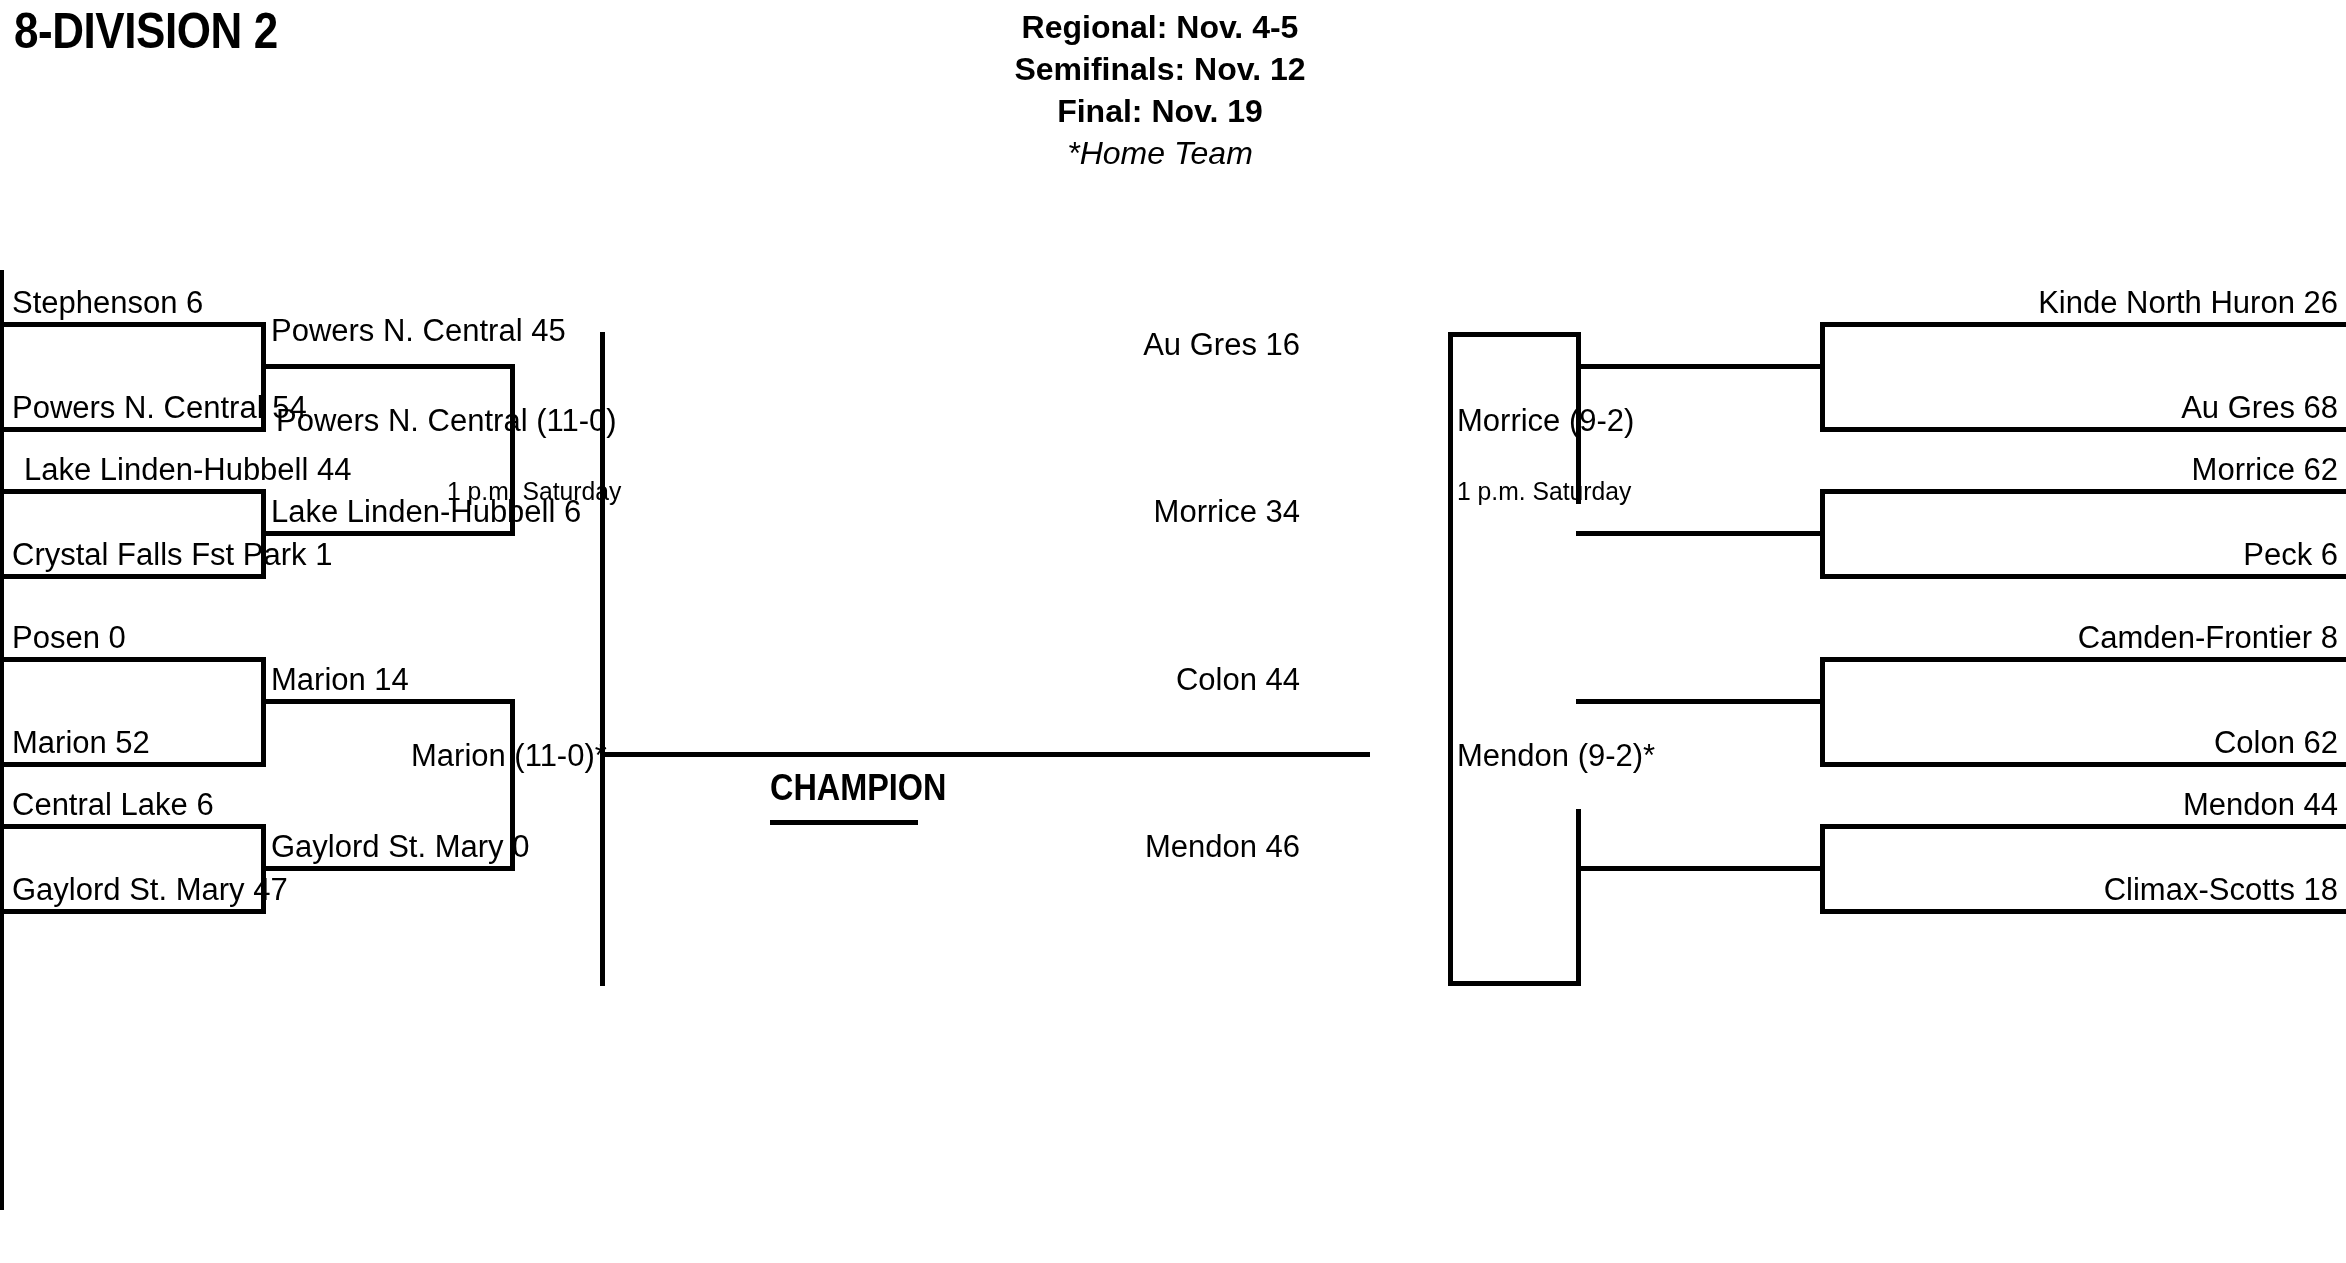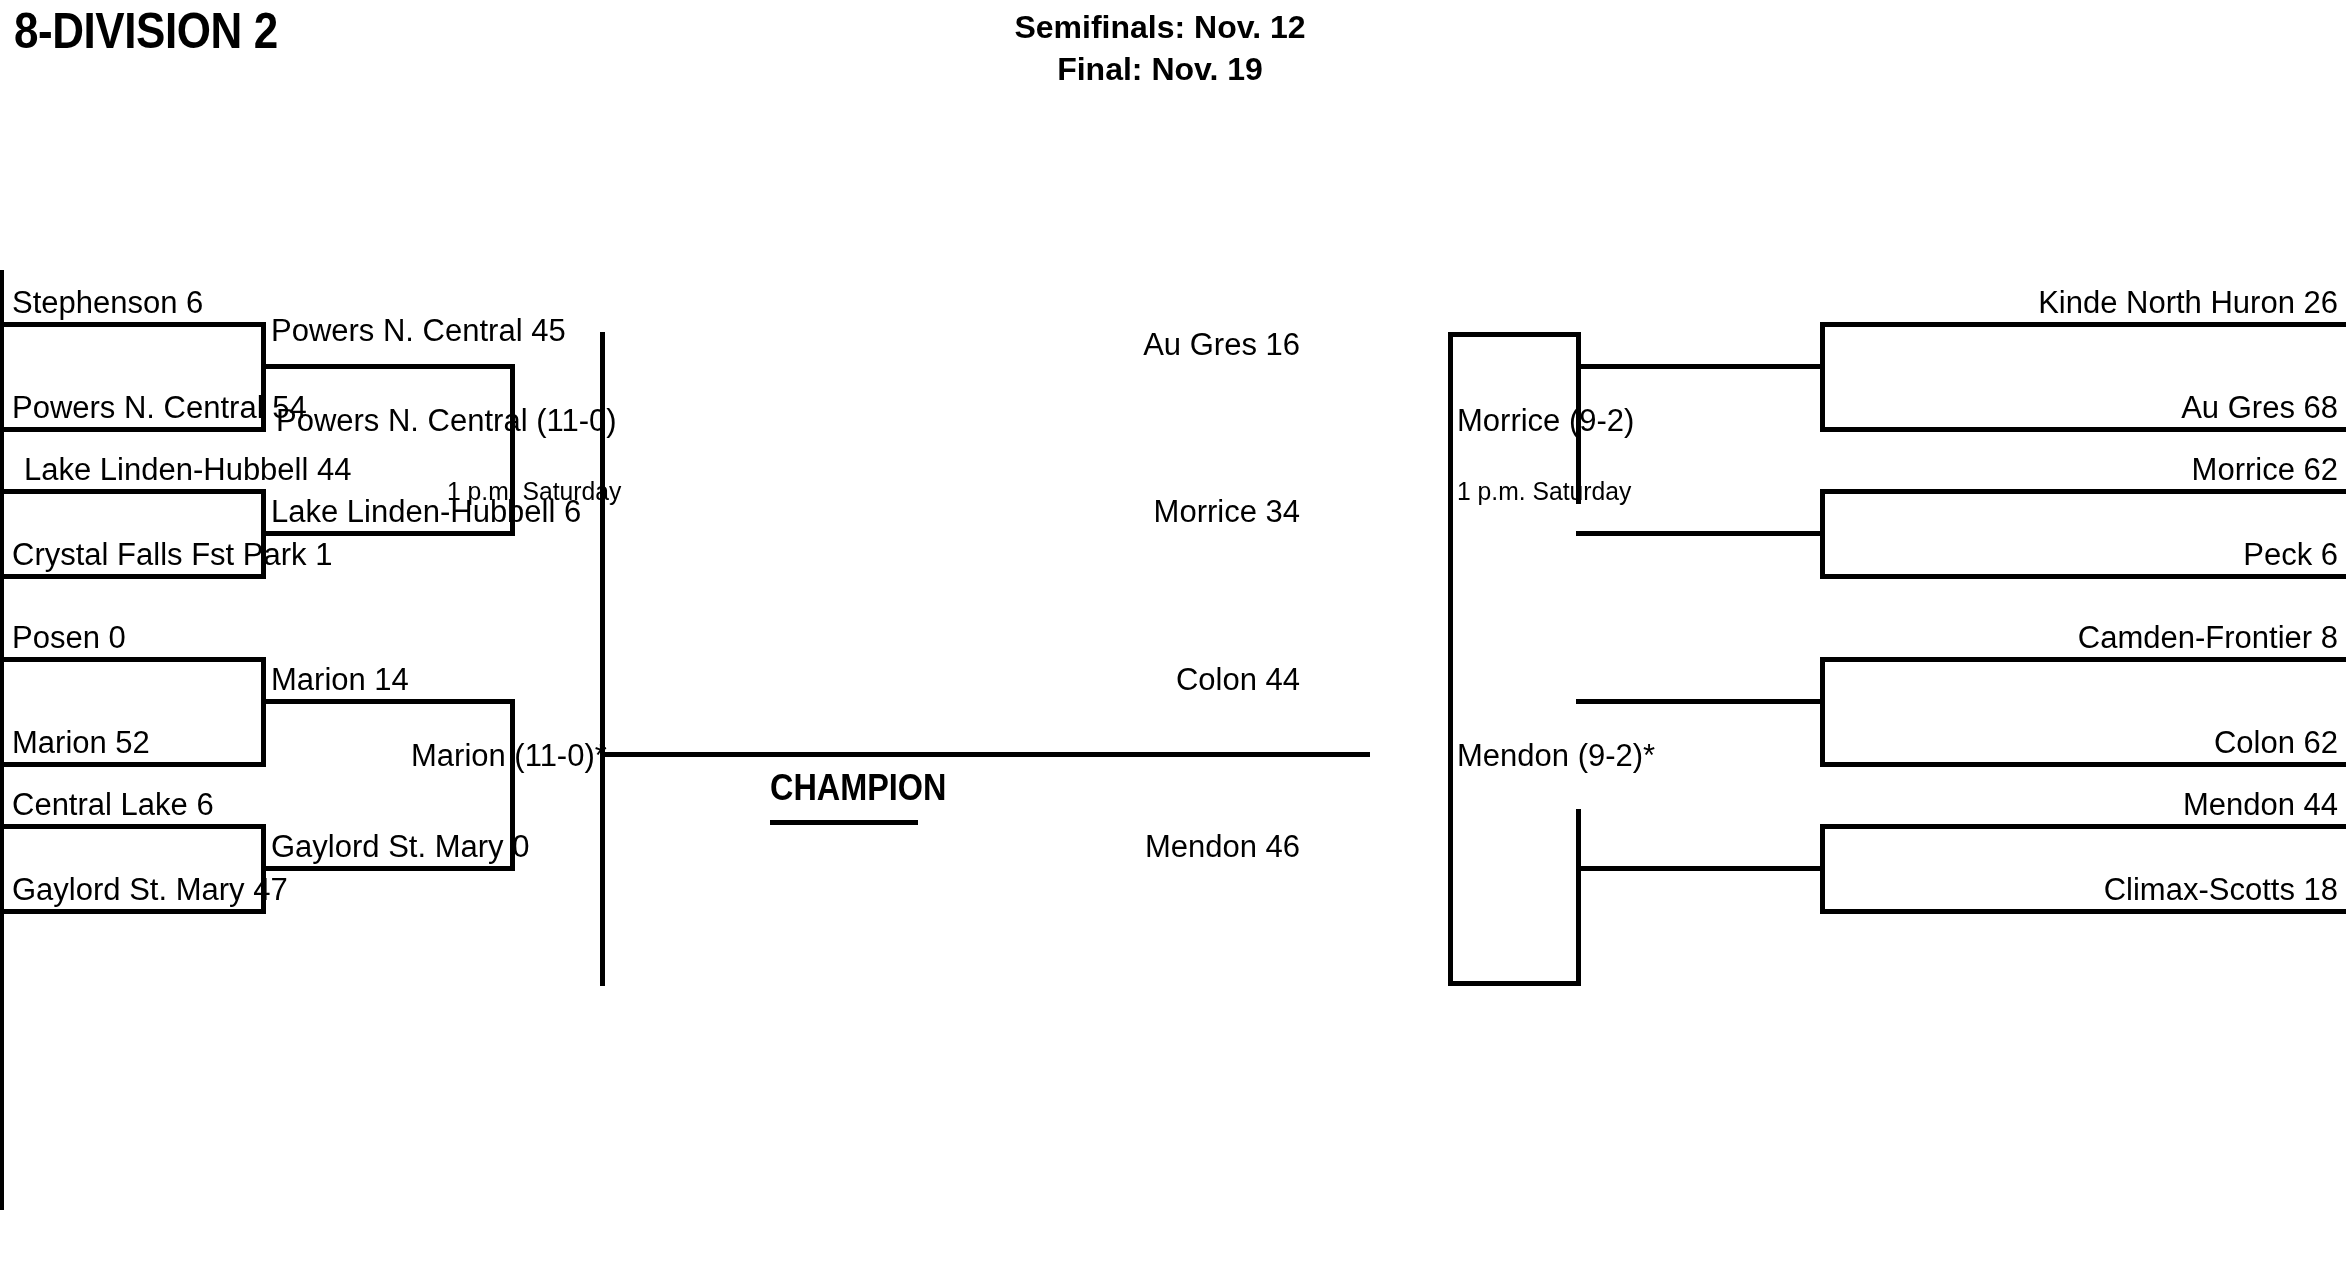--- a/index.html
+++ b/index.html
@@ -104,22 +104,24 @@
   }
 </style>
 </head>
 <body>
 
 <div id="root">
 
   <div class="title">8-DIVISION 2</div>
 
   <div class="header-block">
+    <div class="header-line">Regional: Nov. 4-5</div>
     <div class="header-line">Semifinals: Nov. 12</div>
     <div class="header-line">Final: Nov. 19</div>
+    <div class="header-note">*Home Team</div>
   </div>
 
   <div class="vline-thin" style="left:0px; top:270px; height:993px;"></div>
 
   <div class="lbl lbl-l" style="left:12px; top:287px;">Stephenson 6</div>
   <div class="hline" style="left:0px; top:322px; width:266px;"></div>
 
   <div class="lbl lbl-l" style="left:12px; top:392px;">Powers N. Central 54</div>
   <div class="hline" style="left:0px; top:427px; width:266px;"></div>
 

